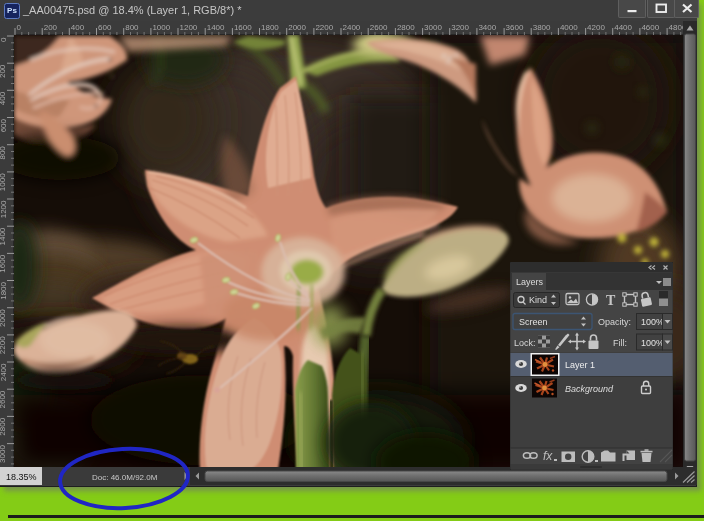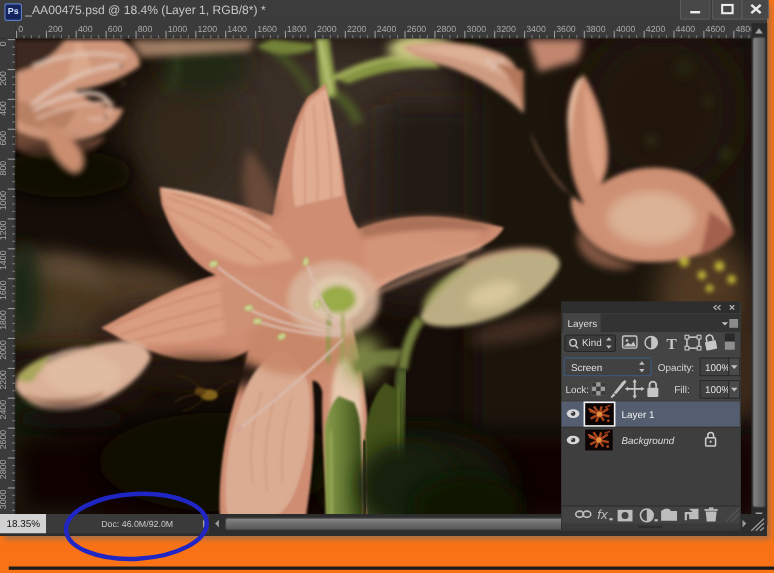--- a/index.html
+++ b/index.html
@@ -1,33 +1,33 @@
 <!DOCTYPE html>
 <html><head>
 <meta charset="utf-8">
 <style>
   html,body{margin:0;padding:0;}
   body{width:704px;height:521px;background:#ffffff;overflow:hidden;
        font-family:"Liberation Sans", sans-serif;}
-  .page{position:relative;width:704px;height:521px;background:#f97316;}
+  .page{position:relative;width:704px;height:521px;background:#84cc16;}
   .win{position:absolute;left:0;top:0;width:696px;height:486px;background:#3c3c3c;
        border-right:1px solid #1e1e1e;border-bottom:1px solid #1e1e1e;
        box-shadow:4px 4px 5px rgba(110,110,110,0.6);}
   .titlebar{position:absolute;left:0;top:0;width:697px;height:21px;background:#3c3c3c;}
   .psicon{position:absolute;left:4px;top:3px;width:14px;height:14px;background:#16245e;
           border:1px solid #5e7cc2;border-radius:2.5px;color:#cfe4ff;font-size:8px;
           font-weight:bold;text-align:center;line-height:13px;}
   .wtitle{position:absolute;left:23px;top:4px;font-size:11px;font-weight:normal;color:#c6c6c6;letter-spacing:0px;}
   .wbtn{position:absolute;top:0px;height:17px;background:#484848;border:1px solid #5f5f5f;
         border-top:none;border-radius:0 0 2px 2px;color:#e8e8e8;text-align:center;}
   .bmin{left:618px;width:26px;}
   .bmax{left:647px;width:26px;}
   .bclose{left:674px;width:23px;}
   .rulcorner{position:absolute;left:0;top:21px;width:14px;height:14px;background:#3b3b3b;border-right:1px solid #2c2c2c;border-bottom:1px solid #262626;}
-  .layerspanel{position:absolute;left:510px;top:274px;width:163px;height:208px;}
+  .layerspanel{position:absolute;left:510px;top:262px;width:163px;height:208px;}
   .botline{position:absolute;left:8px;top:515px;width:696px;height:2.5px;background:#1c1c1c;}
 </style>
 </head>
 <body>
 <div class="page">
   <div class="win"></div>
   <div class="titlebar">
     <div class="psicon">Ps</div>
     <div class="wtitle">_AA00475.psd @ 18.4% (Layer 1, RGB/8*) *</div>
     <div class="wbtn bmin"><svg width="24" height="16">

